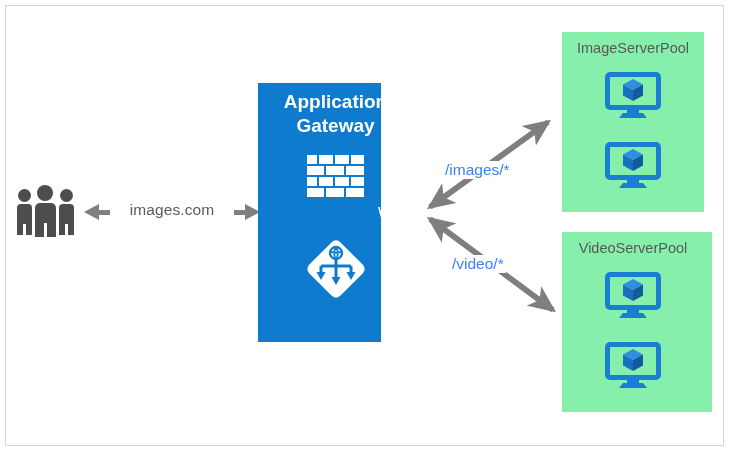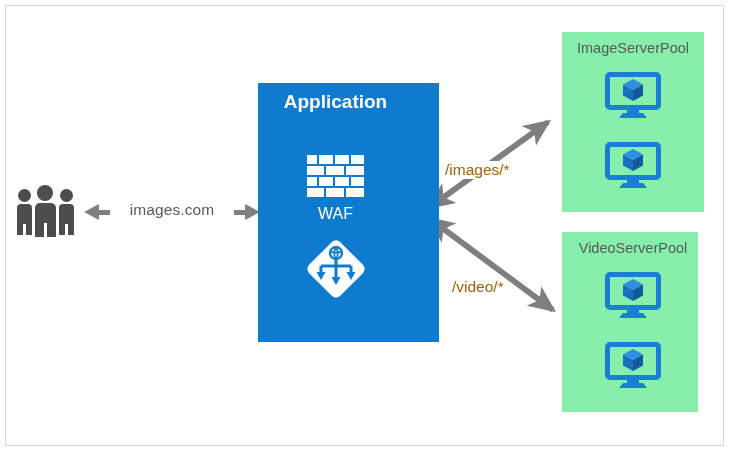--- a/index.html
+++ b/index.html
@@ -95,21 +95,21 @@
     font-size: 15.5px;
     color: #5a5a5a;
     background: #ffffff;
     letter-spacing: 0.1px;
   }
   
   #app-gateway-box {
     position: absolute;
     left: 258px;
     top: 83px;
-    width: 181px;
+    width: 123px;
     height: 259px;
     background: #0f7bce;
   }
   #app-gateway-title {
     position: absolute;
     left: 0;
     top: 7px;
     width: 155px;
     text-align: center;
     color: #ffffff;
@@ -126,21 +126,21 @@
   }
   .brick {
     position: absolute;
     background: #ffffff;
   }
   #waf-label {
     position: absolute;
     left: 0;
     top: 122px;
     width: 155px;
-    text-align: center;
+    text-align: right;
     color: #ffffff;
     font-size: 16px;
   }
   #l7lb-icon {
     position: absolute;
     left: 42px;
     top: 150px;
     width: 72px;
     height: 72px;
   }
@@ -160,21 +160,21 @@
   }
   #image-pool-panel {
     left: 562px;
     top: 32px;
     width: 142px;
     height: 180px;
   }
   #video-pool-panel {
     left: 562px;
     top: 232px;
-    width: 136px;
+    width: 150px;
     height: 180px;
   }
   .pool-title {
     position: absolute;
     left: 0;
     top: 8px;
     width: 142px;
     text-align: center;
     font-size: 14.5px;
     color: #585858;
@@ -189,33 +189,32 @@
     position: absolute;
     left: 0;
     top: 0;
     width: 730px;
     height: 452px;
     pointer-events: none;
   }
   .route-label {
     position: absolute;
     font-size: 15.5px;
-    color: #a16207;
+    color: #3b82f6;
     background: #ffffff;
     padding: 0 2px;
     white-space: nowrap;
   }
   #images-route-label {
     left: 443px;
     top: 161px;
   }
   #video-route-label {
     left: 450px;
     top: 255px;
-    margin-top: 23px;
   }
 </style>
 </head>
 <body>
 
 <div id="canvas">
 
   <div id="frame-border"></div>
 
   <div id="users-group">
@@ -264,20 +263,21 @@
       <line x1="550" y1="308" x2="430" y2="219" stroke="#7f7f7f" stroke-width="5.5" marker-end="url(#arrowhead-gray)"></line>
     </g>
   </svg>
 
   <div class="route-label" id="images-route-label">/images/*</div>
   <div class="route-label" id="video-route-label">/video/*</div>
 
   <div id="app-gateway-box">
     <div id="app-gateway-title">
       <div>Application</div>
+      <div>Gateway</div>
     </div>
 
     <div id="waf-icon">
 
       <div class="brick" style="left:0px;  top:0px;  width:10px; height:9px;"></div>
       <div class="brick" style="left:12px; top:0px;  width:14px; height:9px;"></div>
       <div class="brick" style="left:28px; top:0px;  width:14px; height:9px;"></div>
       <div class="brick" style="left:44px; top:0px;  width:13px; height:9px;"></div>
 
       <div class="brick" style="left:0px;  top:11px; width:17px; height:9px;"></div>

